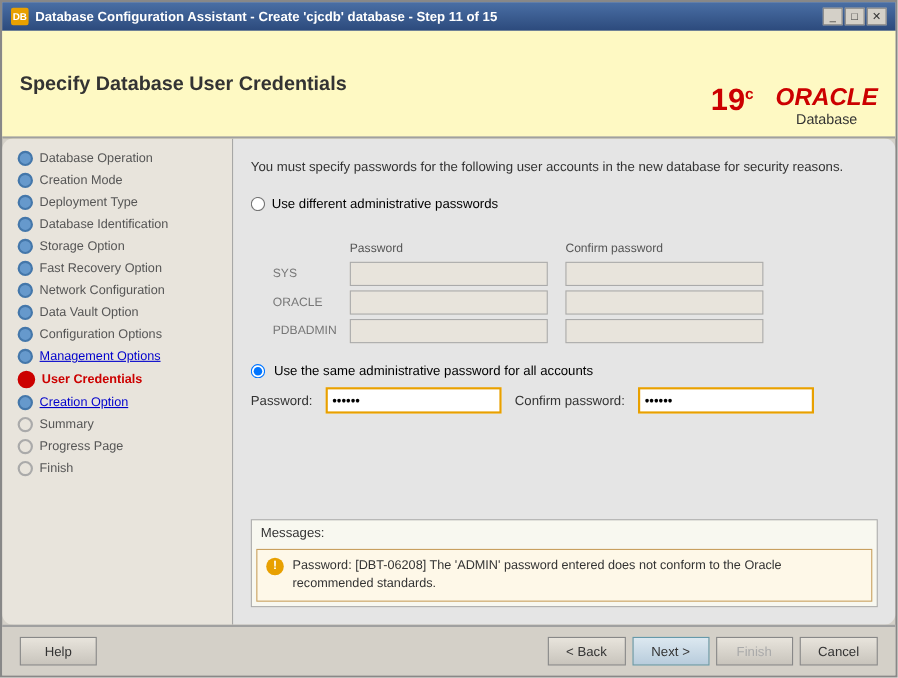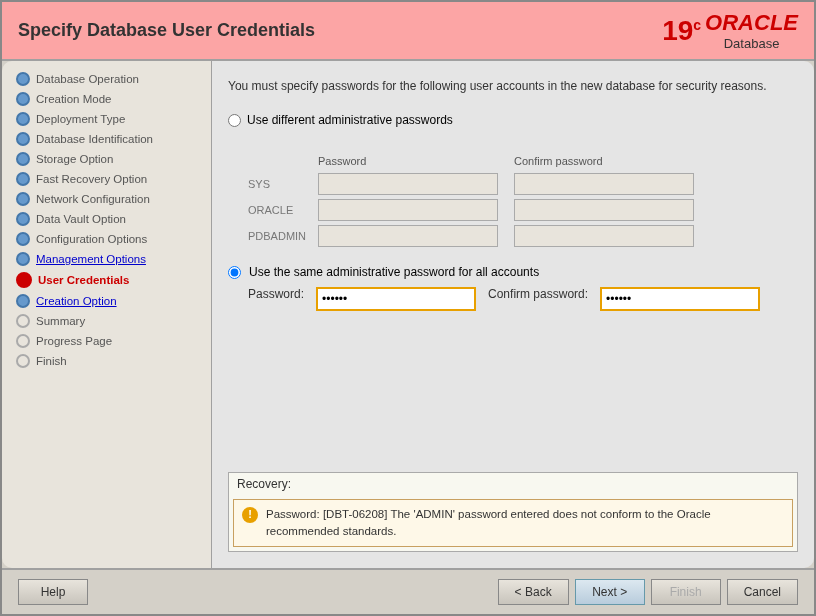--- a/index.html
+++ b/index.html
@@ -57,37 +57,38 @@
       background: #d4d0c8;
       border: 1px solid #888;
       font-size: 10px;
       cursor: pointer;
       display: flex;
       align-items: center;
       justify-content: center;
       color: #333;
     }
     .header-bar {
-      background: #fca5a5;
+      background: #fef9c3;
       padding: 8px 16px;
       display: flex;
       align-items: center;
       justify-content: space-between;
       border-bottom: 2px solid #a0a0a0;
       flex-shrink: 0;
     }
     .header-title {
       font-size: 18px;
       font-weight: bold;
       color: #333;
     }
     .oracle-logo {
       display: flex;
-      align-items: center;
-      gap: 4px;
+      align-items: flex-start;
+      gap: 20px;
+      margin-top: 39px;
     }
     .oracle-version {
       font-size: 28px;
       font-weight: bold;
       color: #cc0000;
     }
     .oracle-version sup {
       font-size: 14px;
     }
     .oracle-text {
@@ -216,22 +217,22 @@
       color: #aaa;
     }
     .same-pwd-section {
       display: flex;
       align-items: center;
       gap: 8px;
       margin-top: 4px;
     }
     .pwd-fields-row {
       display: flex;
+      align-items: center;
       gap: 12px;
-      margin-left: 20px;
       margin-top: 8px;
     }
     .field-label {
       font-size: 12px;
       color: #333;
     }
     .pwd-field-active {
       width: 160px;
       height: 24px;
       border: 2px solid #e8a000;
@@ -307,20 +308,33 @@
     .btn:disabled {
       color: #aaa;
       cursor: default;
     }
   </style>
 </head>
 <body>
 
 <div class="window">
 
+  <div class="title-bar">
+    <div class="title-bar-left">
+      <div class="title-bar-icon">
+        <span>DB</span>
+      </div>
+      <span>Database Configuration Assistant - Create 'cjcdb' database - Step 11 of 15</span>
+    </div>
+    <div class="title-bar-buttons">
+      <button class="title-btn">_</button>
+      <button class="title-btn">□</button>
+      <button class="title-btn">✕</button>
+    </div>
+  </div>
 
   <div class="header-bar">
     <span class="header-title">Specify Database User Credentials</span>
     <div class="oracle-logo">
       <span class="oracle-version">
         <span>19</span><sup>c</sup>
       </span>
       <div>
         <div class="oracle-text">ORACLE</div>
         <div class="oracle-db-text" style="text-align:center;">Database</div>
@@ -445,21 +459,21 @@
             <input type="password" class="pwd-field-active" value="••••••" style="">
             <label class="field-label">Confirm password:</label>
             <input type="password" class="pwd-field-active" value="••••••" style="">
           </div>
         </div>
       </div>
 
       <div style="flex:1;"></div>
 
       <div class="messages-section">
-        <div class="messages-header">Recovery:</div>
+        <div class="messages-header">Messages:</div>
         <div class="message-box">
           <div class="warning-icon">!</div>
           <span>Password: [DBT-06208] The 'ADMIN' password entered does not conform to the Oracle recommended standards.</span>
         </div>
       </div>
     </div>
   </div>
 
   <div class="footer">
     <button class="btn">Help</button>

